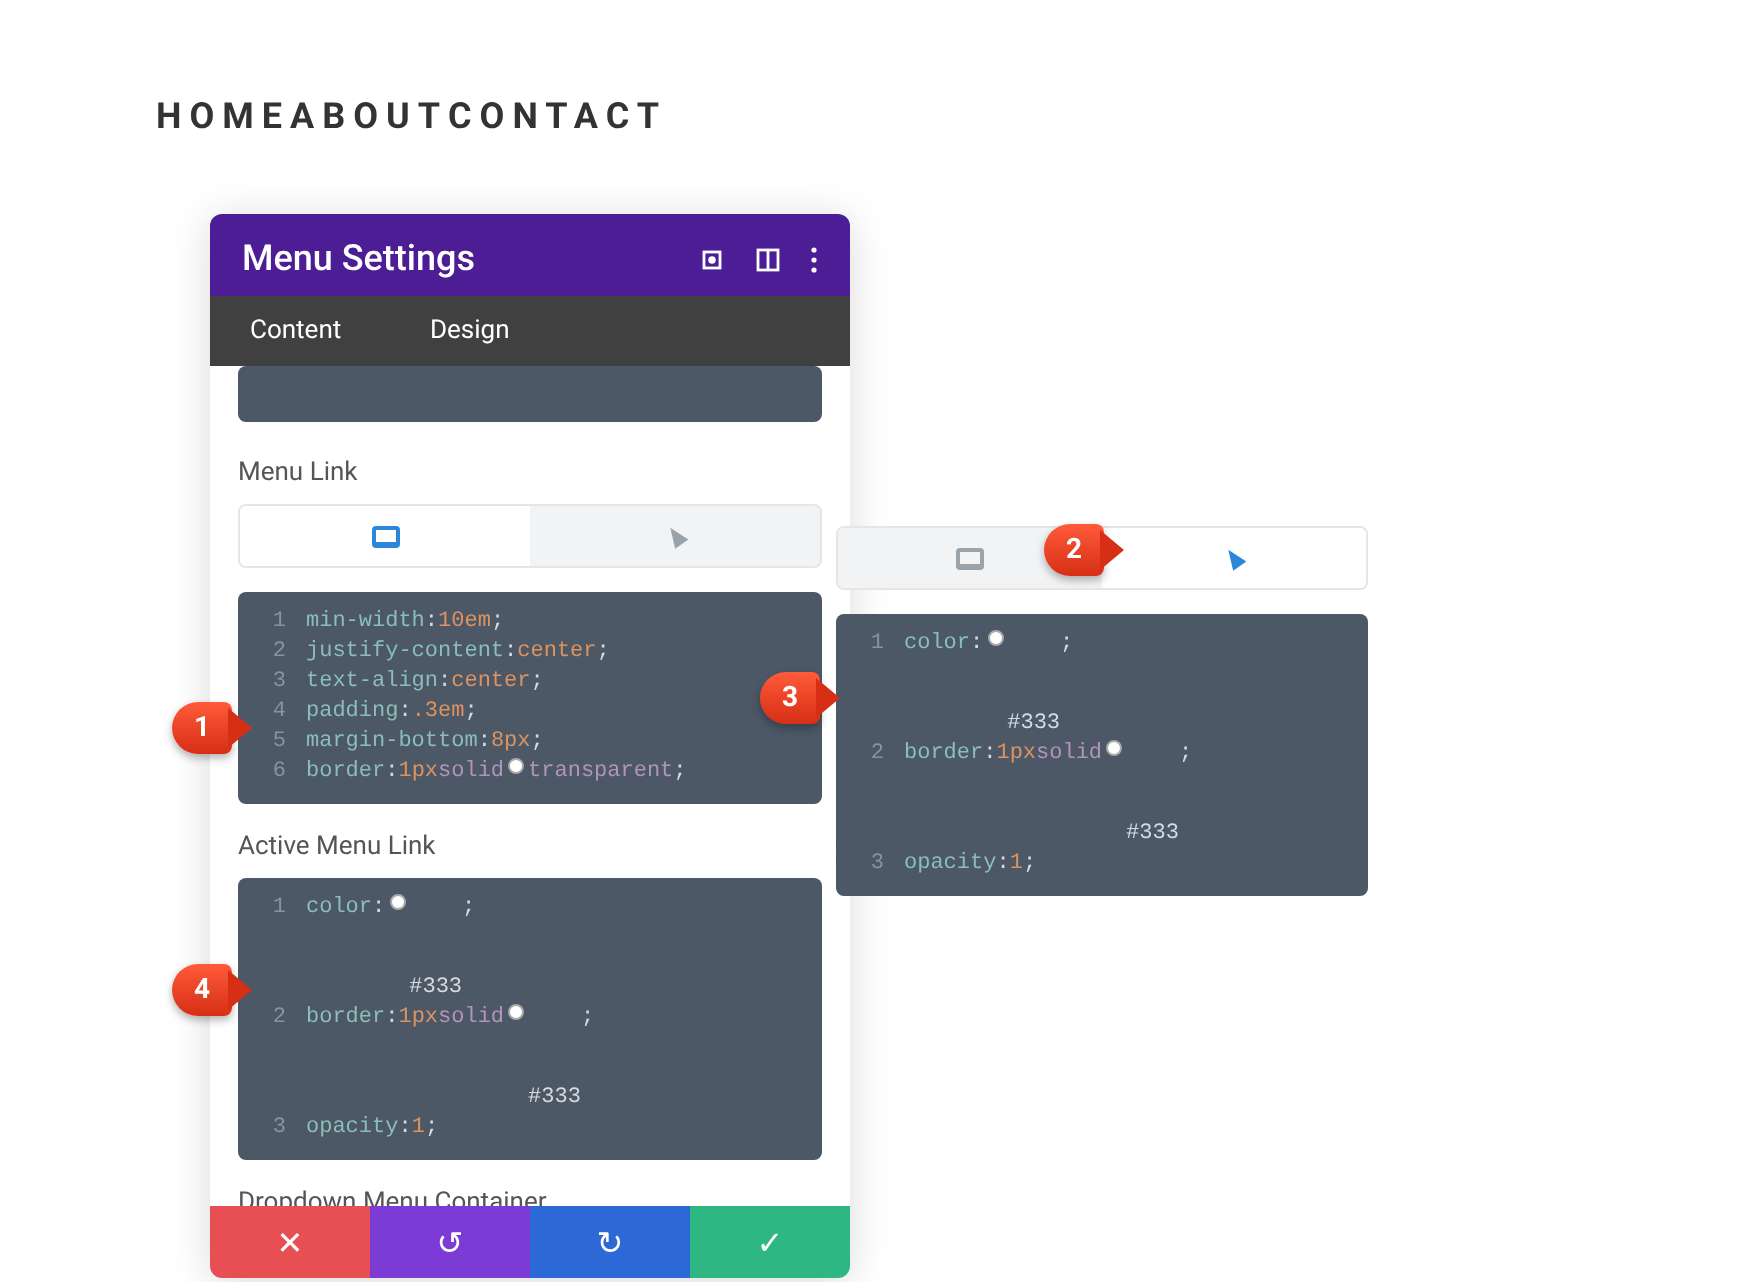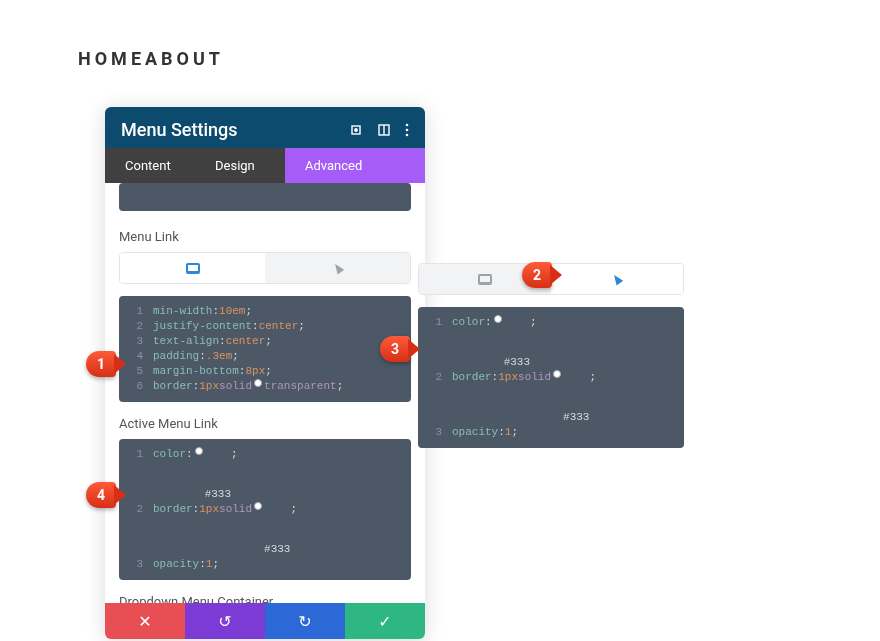--- a/index.html
+++ b/index.html
@@ -3,21 +3,21 @@
 <meta charset="utf-8">
 <style>
   * { box-sizing: border-box; margin: 0; padding: 0; }
   body { font-family: -apple-system, BlinkMacSystemFont, "Segoe UI", Roboto, Helvetica, Arial, sans-serif; background: #fff; width: 880px; height: 641px; overflow: hidden; position: relative; }
   
   .topnav { display: flex; justify-content: flex-start; padding: 48px 78px 0 78px; }
   .topnav a { color: #333; text-decoration: none; font-weight: 700; font-size: 18px; letter-spacing: 4px; }
   
   .panel { position: absolute; left: 105px; top: 107px; width: 320px; background: #fff; border-radius: 6px; box-shadow: 0 2px 20px rgba(0,0,0,0.15); overflow: hidden; }
   
-  .panel-header { background: #0c4a6e; color: #fff; padding: 12px 16px 8px; }
+  .panel-header { background: #4c1d95; color: #fff; padding: 12px 16px 8px; }
   .panel-title-row { display: flex; align-items: center; justify-content: space-between; }
   .panel-title { font-size: 18px; font-weight: 500; }
   .header-icons { display: flex; gap: 14px; align-items: center; }
   .header-icons span { font-size: 14px; cursor: pointer; display:inline-flex; align-items:center; }
   .preset { font-size: 12px; color: rgba(255,255,255,0.85); margin-top: 4px; cursor: pointer; }
   .preset::after { content: " ▾"; font-size: 9px; }
   
   .tabbar { display: flex; background: #404040; }
   .tabbar .tab { flex: 0 0 auto; padding: 10px 20px; color: #fff; font-size: 13px; cursor: pointer; }
   .tabbar .tab.active { background: #a65cf6; }
@@ -71,20 +71,21 @@
   .badge.b2 { left: 522px; top: 262px; }
   .badge.b3 { left: 380px; top: 336px; }
   .badge.b4 { left: 86px; top: 482px; }
 </style>
 </head>
 <body>
 
 <nav class="topnav">
   <a href="#">HOME</a>
   <a href="#">ABOUT</a>
+  <a href="#">CONTACT</a>
 </nav>
 
 <div class="panel">
   <div class="panel-header">
     <div class="panel-title-row">
       <div class="panel-title">Menu Settings</div>
       <div class="header-icons">
         <span>
           <svg width="14" height="14" viewBox="0 0 14 14" fill="none" stroke="#fff" stroke-width="1.4">
               <rect x="3" y="3" width="8" height="8"></rect>
@@ -104,21 +105,20 @@
               <circle cx="2" cy="12" r="1.3"></circle>
             </svg>
         </span>
       </div>
     </div>
   </div>
 
   <div class="tabbar">
     <div class="tab">Content</div>
     <div class="tab">Design</div>
-    <div class="tab active">Advanced</div>
   </div>
 
   <div class="panel-body">
     <div class="placeholder-block"></div>
 
     <div class="section-label">Menu Link</div>
     <div class="toggle-row">
       <div class="half white">
           <span class="monitor-icon"></span>
         </div>

